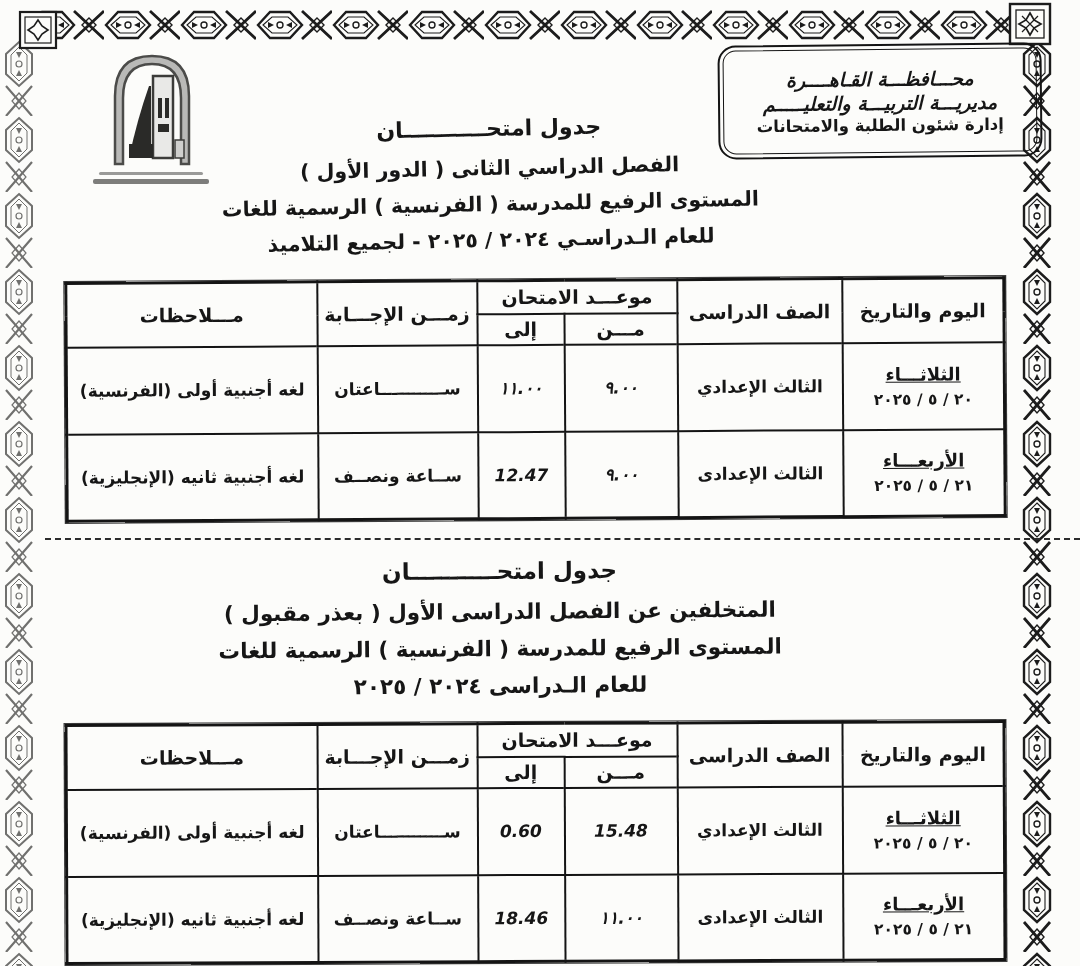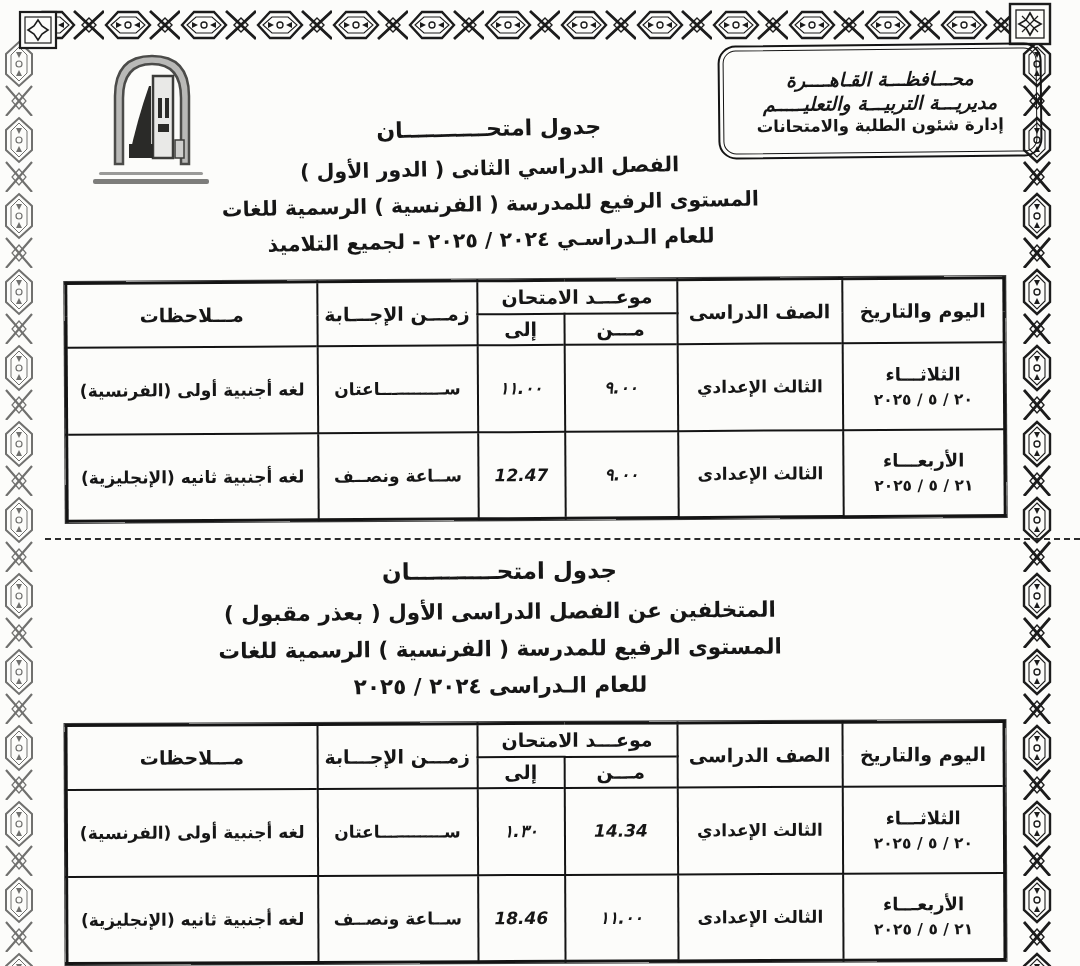--- a/index.html
+++ b/index.html
@@ -46,21 +46,21 @@
     direction:rtl;font-weight:bold;
   }
   .sched1{top:279px;transform:rotate(-.35deg);}
   .sched2{top:722px;transform:rotate(-.25deg);}
   table.sched th,table.sched td{border:2px solid #141414;text-align:center;vertical-align:middle;padding:0 4px;}
   table.sched{border:3px solid #141414;box-shadow:0 0 0 1px #3c3c3c;}
   table.sched th{font-size:19px;}
   table.sched td{font-size:17px;}
   tr.hr1{height:33px;} tr.hr2{height:31px;}
   tbody tr{height:87px;}
-  td .day{font-size:18px;margin-bottom:6px;}
+  td .day{font-size:18px;margin-bottom:6px;text-decoration:underline;}
   td .date{font-size:15.5px;letter-spacing:1px;}
   td.num{font-size:16.5px;font-style:italic;}
   
   .dashsep{position:absolute;left:45px;top:538px;width:1035px;height:0;border-top:2.5px dashed #2c2c2c;}
 </style>
 </head>
 <body>
 
 <div class="page">
 
@@ -223,22 +223,22 @@
         <th>إلى</th>
       </tr>
     </thead>
     <tbody>
       <tr>
         <td>
           <div class="day">الثلاثـــاء</div>
           <div class="date">٢٠ / ٥ / ٢٠٢٥</div>
         </td>
         <td>الثالث الإعدادي</td>
-        <td class="num">14.34</td>
-        <td class="num">١.٣٠</td>
+        <td class="num">15.48</td>
+        <td class="num">0.60</td>
         <td>ســـــــــــاعتان</td>
         <td>لغه أجنبية أولى (الفرنسية)</td>
       </tr>
       <tr>
         <td>
           <div class="day">الأربعـــاء</div>
           <div class="date">٢١ / ٥ / ٢٠٢٥</div>
         </td>
         <td>الثالث الإعدادى</td>
         <td class="num">١١.٠٠</td>

